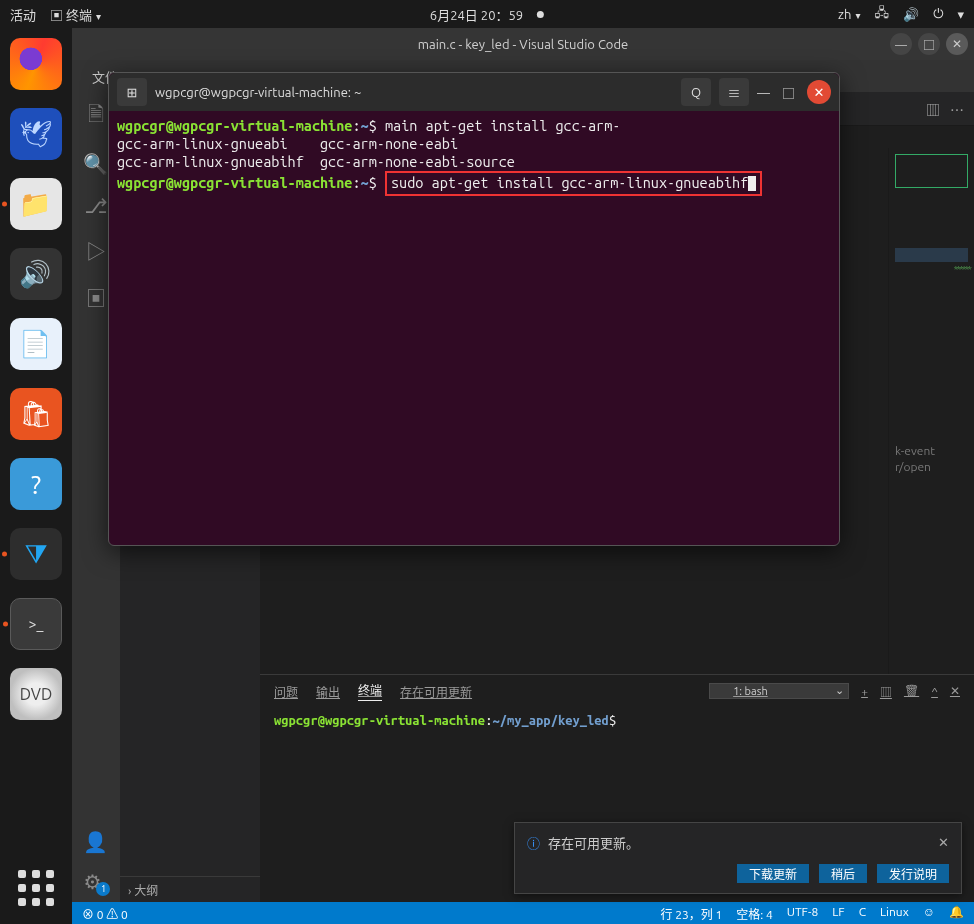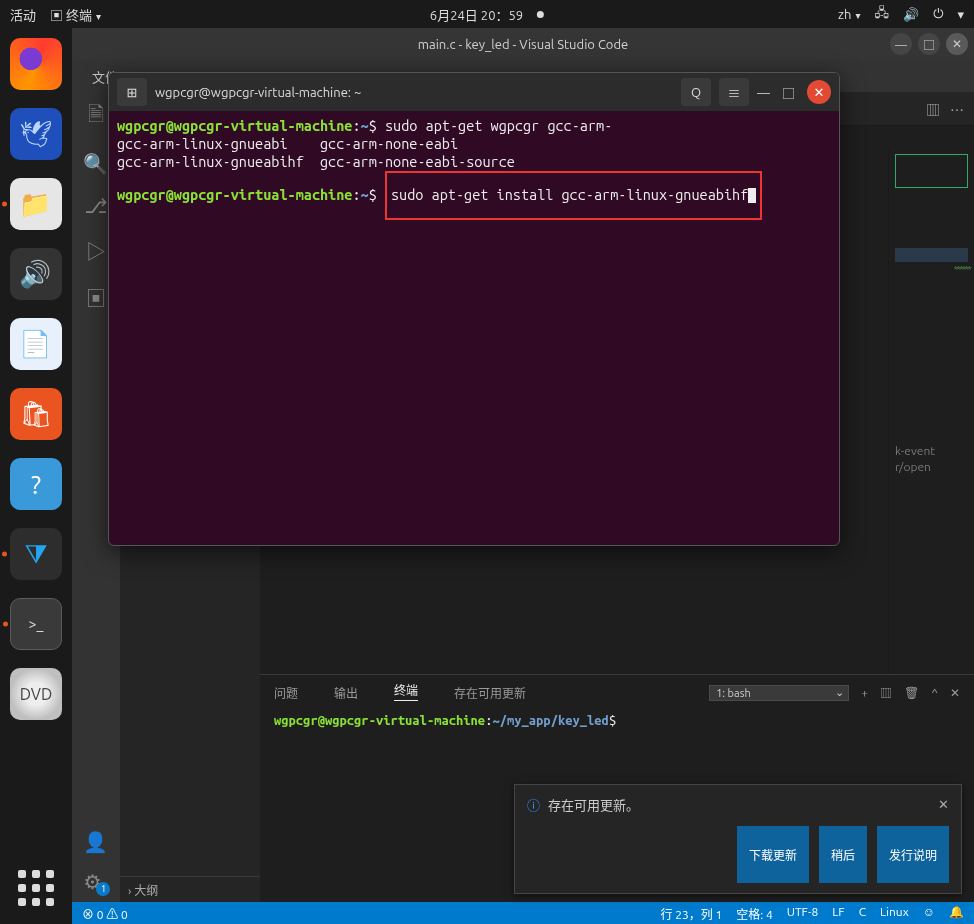--- a/index.html
+++ b/index.html
@@ -71,51 +71,51 @@
   .pn{color:#d4d4d4;}
 
   .minimap{width:86px;background:#1e1e1e;border-left:1px solid #1a1a1a;position:relative;}
   .mm-block{position:absolute;left:6px;right:6px;}
   .mm1{top:6px;height:34px;border:1px solid #3a6;}
   .mm2{top:100px;height:14px;background:#2a3a4a;}
   .mm-star{position:absolute;right:4px;top:116px;color:#4a8a4a;font-size:10px;letter-spacing:-2px;}
   .mm-txtline{position:absolute;left:6px;color:#777;font-size:12px;white-space:nowrap;}
 
   .panel{height:228px;border-top:1px solid #3a3a3a;background:#1e1e1e;display:flex;flex-direction:column;}
-  .ptabs{display:flex;align-items:flex-end;gap:36px;padding:6px 14px;font-size:12px;color:#9a9a9a;}
+  .ptabs{display:flex;align-items:center;gap:18px;padding:6px 14px;font-size:12px;color:#9a9a9a;text-decoration:underline;}
   .ptabs .sel{color:#eee;border-bottom:1px solid #eee;padding-bottom:2px;}
   .ptabs .right{margin-left:auto;display:flex;gap:12px;align-items:center;}
-  .selbox{background:#3a3a3a;border:1px solid #4a4a4a;font-size:11px;padding:1px 14px 1px 6px;color:#ccc;position:relative;width:140px;}
+  .selbox{background:#3a3a3a;border:1px solid #4a4a4a;font-size:11px;padding:1px 14px 1px 23px;color:#ccc;position:relative;width:140px;}
   .selbox::after{content:"⌄";position:absolute;right:4px;top:0;}
   .termbody{flex:1;padding:6px 14px;font-family:Consolas,"Ubuntu Mono",monospace;font-size:13px;}
   .pr-g{color:#8ae234;font-weight:bold;}
   .pr-b{color:#729fcf;font-weight:bold;}
 
   .statusbar{height:22px;background:#007acc;color:#fff;font-size:12px;display:flex;align-items:center;padding:0 10px;gap:14px;}
   .statusbar .right{margin-left:auto;display:flex;gap:14px;}
 
   
   .notif{position:absolute;right:12px;bottom:30px;width:448px;background:#252526;border:1px solid #454545;box-shadow:0 2px 8px rgba(0,0,0,.5);padding:10px 12px;color:#ccc;font-size:13px;}
   .notif .row1{display:flex;align-items:center;gap:8px;}
   .nclose{margin-left:auto;color:#aaa;cursor:pointer;}
   .nbtns{display:flex;gap:10px;justify-content:flex-end;margin-top:12px;}
-  .nbtn{background:#0e639c;color:#fff;padding:20px 12px;font-size:12px;}
+  .nbtn{background:#0e639c;color:#fff;padding:1px 12px;font-size:12px;}
 
   
   .termwin{position:absolute;left:108px;top:72px;width:732px;height:474px;background:#300a24;border:1px solid #555;border-radius:6px;display:flex;flex-direction:column;box-shadow:0 6px 24px rgba(0,0,0,.6);}
   .termtop{height:38px;background:#2c2c2c;border-radius:6px 6px 0 0;display:flex;align-items:center;padding:0 8px;gap:8px;color:#ddd;font-size:13px;}
   .tb{width:30px;height:28px;border-radius:4px;display:flex;align-items:center;justify-content:center;background:#3a3a3a;}
   .tb.red{background:#e24a34;color:#fff;}
   .termtop .ttl{flex:1;text-align:left;}
   .wctl{display:flex;gap:12px;align-items:center;color:#ccc;}
   .termc{flex:1;padding:6px 8px;font-family:"Ubuntu Mono",Consolas,monospace;font-size:14.5px;line-height:1.25;color:#eee;white-space:pre;overflow:hidden;}
   .tg{color:#8ae234;font-weight:bold;}
   .tb2{color:#729fcf;font-weight:bold;}
   .tw{color:#eee;}
-  .hlred{border:2px solid #e33;padding:13px 4px;display:inline-block;}
+  .hlred{border:2px solid #e33;padding:1px 4px;display:inline-block;}
   .cursor{display:inline-block;width:8px;height:15px;background:#eee;vertical-align:text-bottom;}
 </style>
 </head>
 <body>
 
 <div class="topbar">
   <div class="left">
     <span>活动</span>
     <span class="drop">▣ <span>终端</span></span>
   </div>
@@ -304,17 +304,17 @@
     <div class="tb">⊞</div>
     <div class="ttl">wgpcgr@wgpcgr-virtual-machine: ~</div>
     <div class="tb">Q</div>
     <div class="tb">≡</div>
     <div class="wctl">
       <span>—</span>
       <span>□</span>
       <span class="tb red" style="border-radius:50%;width:24px;height:24px">✕</span>
     </div>
   </div>
-  <div class="termc"><span class="tg">wgpcgr@wgpcgr-virtual-machine</span><span class="tw">:</span><span class="tb2">~</span><span class="tw">$ </span><span class="tw">sudo apt-get wgpcgr gcc-arm-</span>
+  <div class="termc"><span class="tg">wgpcgr@wgpcgr-virtual-machine</span><span class="tw">:</span><span class="tb2">~</span><span class="tw">$ </span><span class="tw">main apt-get install gcc-arm-</span>
 <span class="tw">gcc-arm-linux-gnueabi    gcc-arm-none-eabi</span>
 <span class="tw">gcc-arm-linux-gnueabihf  gcc-arm-none-eabi-source</span>
 <span class="tg">wgpcgr@wgpcgr-virtual-machine</span><span class="tw">:</span><span class="tb2">~</span><span class="tw">$ </span><span class="hlred"><span class="tw">sudo apt-get install gcc-arm-linux-gnueabihf</span><span class="cursor"></span></span></div>
 </div>
 
 </body></html>

